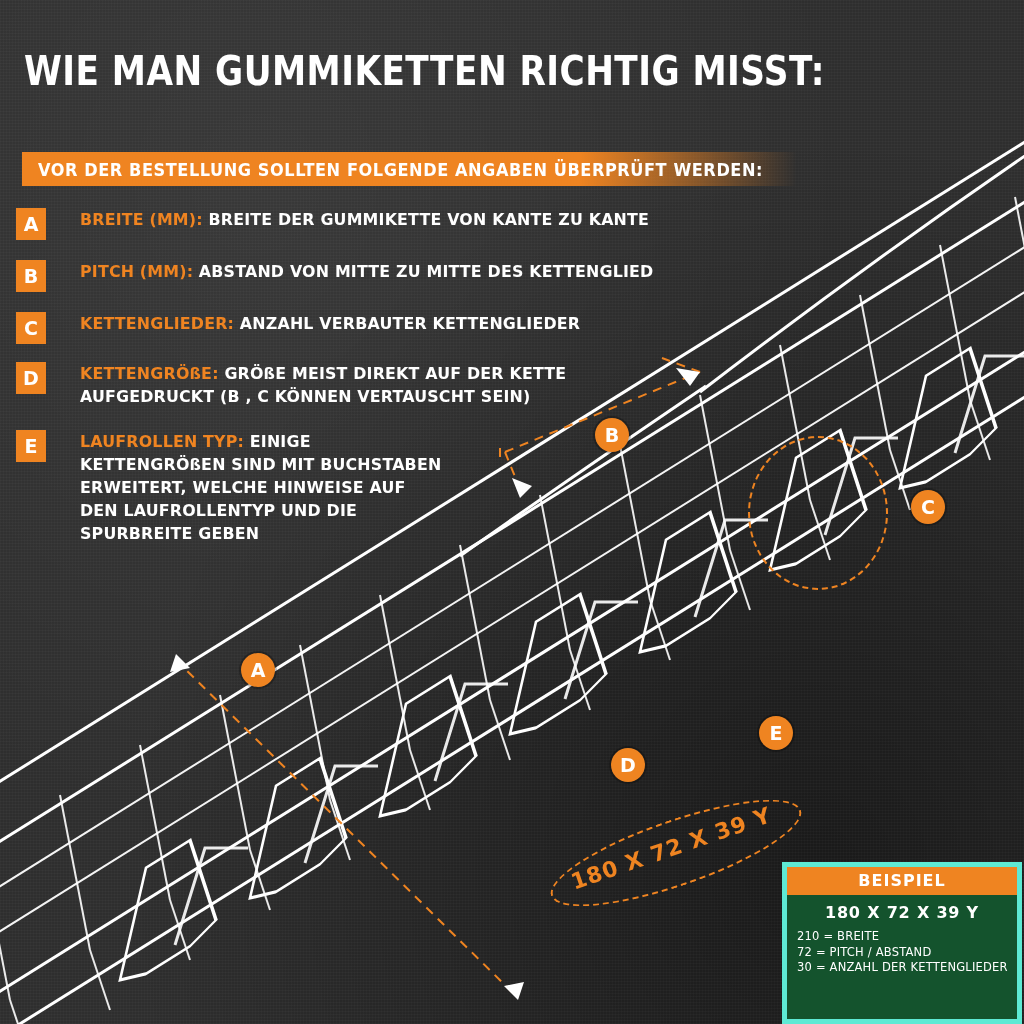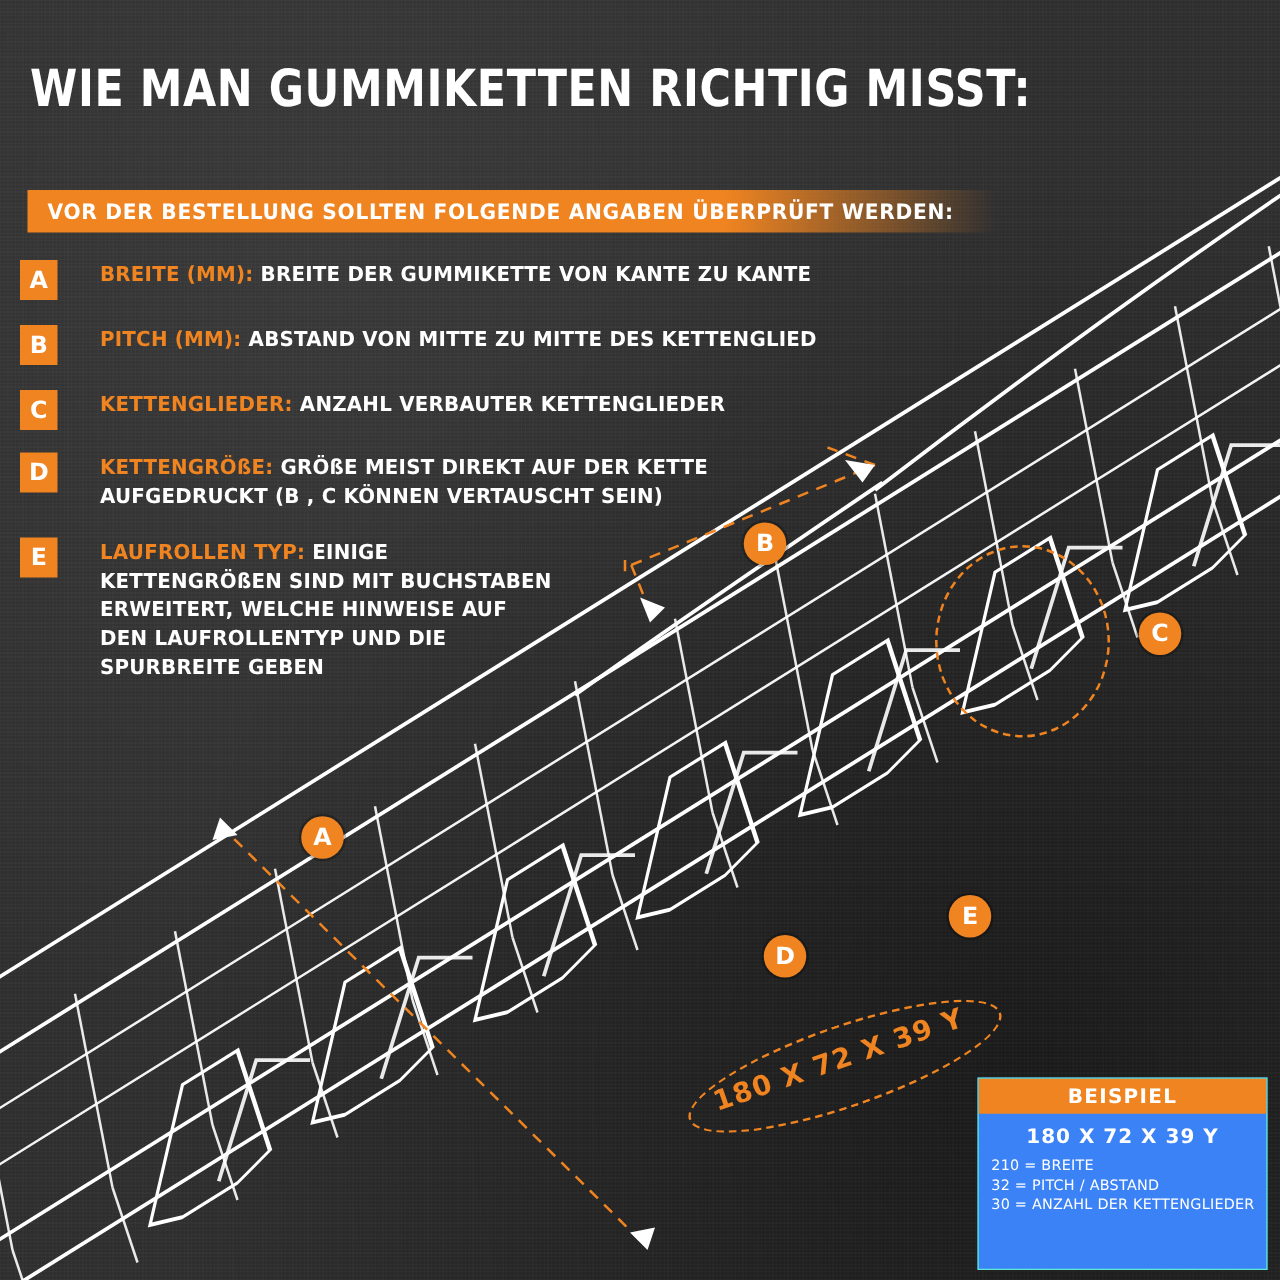--- a/index.html
+++ b/index.html
@@ -117,22 +117,22 @@
     width:136px;height:150px;
     border:2px dashed #ef8421;
     border-radius:50%;
     z-index:2;
   }
 
   
   .example-box{
     position:absolute;left:782px;top:862px;
     width:230px;height:152px;
-    background:#3b82f6;
-    border:1px solid #5eead4;
+    background:#14532d;
+    border:5px solid #5eead4;
     z-index:5;
   }
   .example-header{
     background:#ef8421;color:#ffffff;
     text-align:center;font-size:16px;font-weight:bold;
     padding:4px 0 5px 0;letter-spacing:1px;
     font-family:"DejaVu Sans", sans-serif;
   }
   .example-size{
     color:#ffffff;text-align:center;
@@ -301,17 +301,17 @@
   <div class="marker" id="marker-d">D</div>
   <div class="marker" id="marker-e">E</div>
 
   <div class="printed-ellipse"></div>
   <div class="printed-size">180 X 72 X 39 Y</div>
 
   <div class="example-box">
     <div class="example-header">BEISPIEL</div>
     <div class="example-size">180 X 72 X 39 Y</div>
     <div class="example-line">210 = BREITE</div>
-    <div class="example-line">32 = PITCH / ABSTAND</div>
+    <div class="example-line">72 = PITCH / ABSTAND</div>
     <div class="example-line">30 = ANZAHL DER KETTENGLIEDER</div>
   </div>
 
 </div>
 
 </body></html>

